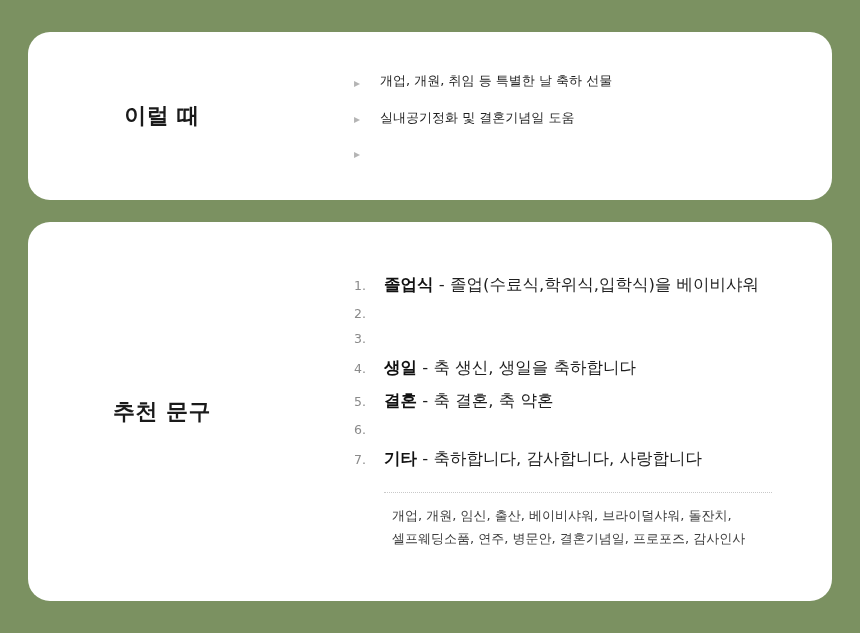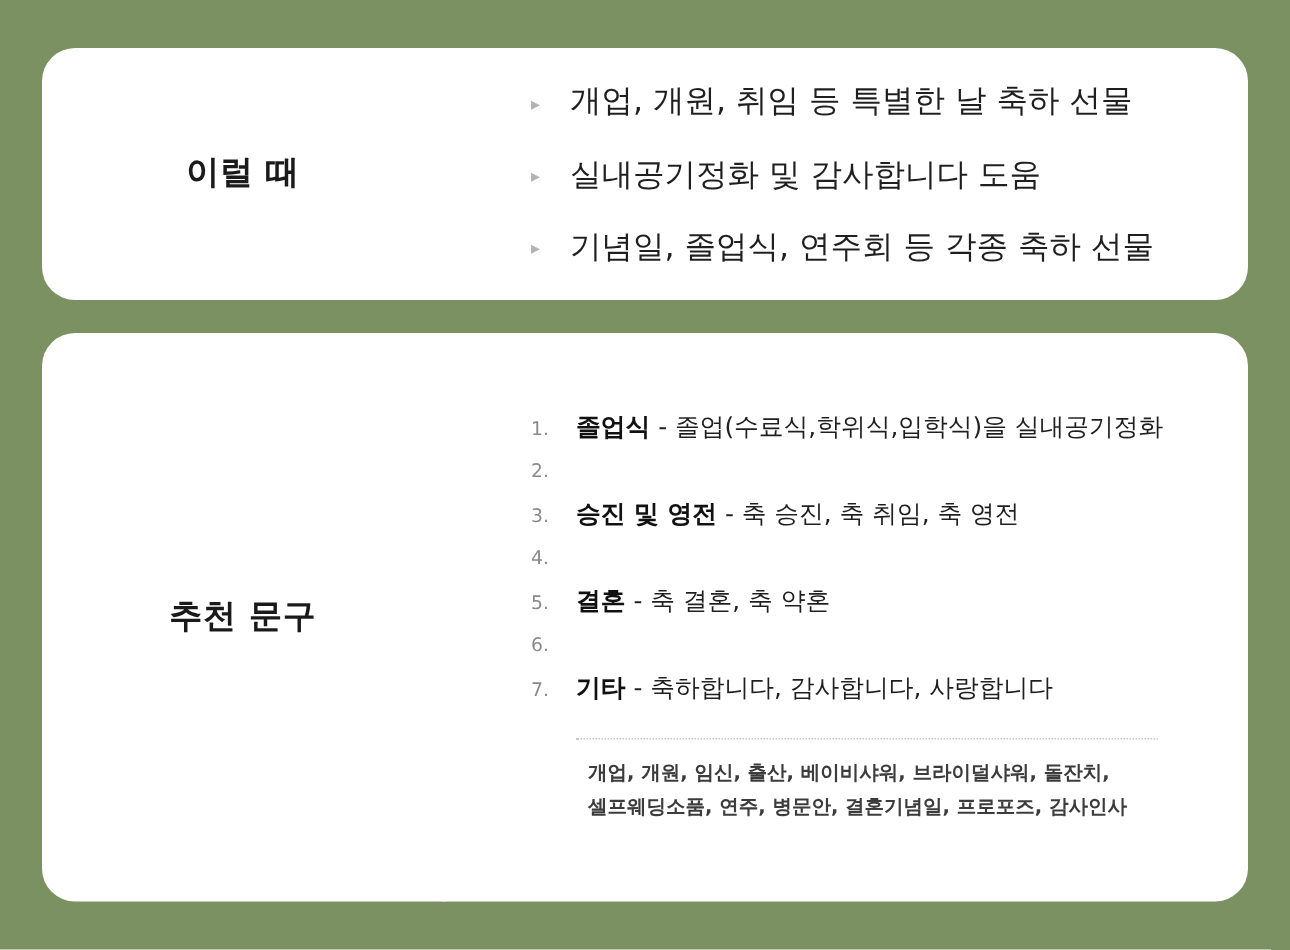--- a/index.html
+++ b/index.html
@@ -107,21 +107,21 @@
     margin: 9px 0;
   }
   .bullet-mark {
     flex: 0 0 26px;
     color: #b4b4b4;
     font-size: 12px;
     line-height: 1;
     padding-top: 2px;
   }
   .bullet-text {
-    font-size: 21px;
+    font-size: 13px;
     color: #1f1f1f;
     line-height: 1.45;
   }
 
   
   .num-list {
     margin: 0;
     padding: 0;
     list-style: none;
   }
@@ -150,21 +150,21 @@
     margin: 12px 26px 12px 30px;
   }
 
   .tail {
     padding-left: 38px;
     padding-right: 22px;
     font-size: 13px;
     color: #3c3c3c;
     line-height: 1.75;
   }
-  .tail div { white-space: nowrap; font-weight: bold; }
+  .tail div { white-space: nowrap; }
 </style>
 </head>
 <body>
 
 <div class="page">
 
   <div class="card card-top">
     <div class="label-col">
       <div class="label-text">
         <span class="line">이럴 때</span>
@@ -173,54 +173,53 @@
     <div class="gap-strip"></div>
     <div class="content-col">
 
       <div class="bullet-row">
         <span class="bullet-mark">▸</span>
         <span class="bullet-text">개업, 개원, 취임 등 특별한 날 축하 선물</span>
       </div>
 
       <div class="bullet-row">
         <span class="bullet-mark">▸</span>
-        <span class="bullet-text">실내공기정화 및 감사합니다 도움</span>
+        <span class="bullet-text">실내공기정화 및 결혼기념일 도움</span>
       </div>
 
       <div class="bullet-row">
         <span class="bullet-mark">▸</span>
-        <span class="bullet-text">기념일, 졸업식, 연주회 등 각종 축하 선물</span>
       </div>
 
     </div>
   </div>
 
   <div class="card card-bottom">
     <div class="label-col">
       <div class="label-text">
         <span class="line">추천 문구</span>
       </div>
     </div>
     <div class="gap-strip"></div>
     <div class="content-col">
 
       <ul class="num-list">
         <li class="num-row">
           <span class="num-mark">1.</span>
-          <span class="num-body"><b>졸업식</b> <span>- 졸업(수료식,학위식,입학식)을 실내공기정화</span></span>
+          <span class="num-body"><b>졸업식</b> <span>- 졸업(수료식,학위식,입학식)을 베이비샤워</span></span>
         </li>
         <li class="num-row">
           <span class="num-mark">2.</span>
         </li>
         <li class="num-row">
           <span class="num-mark">3.</span>
-          <span class="num-body"><b>승진 및 영전</b> <span>- 축 승진, 축 취임, 축 영전</span></span>
         </li>
         <li class="num-row">
           <span class="num-mark">4.</span>
+          <span class="num-body"><b>생일</b> <span>- 축 생신, 생일을 축하합니다</span></span>
         </li>
         <li class="num-row">
           <span class="num-mark">5.</span>
           <span class="num-body"><b>결혼</b> <span>- 축 결혼, 축 약혼</span></span>
         </li>
         <li class="num-row">
           <span class="num-mark">6.</span>
         </li>
         <li class="num-row">
           <span class="num-mark">7.</span>

